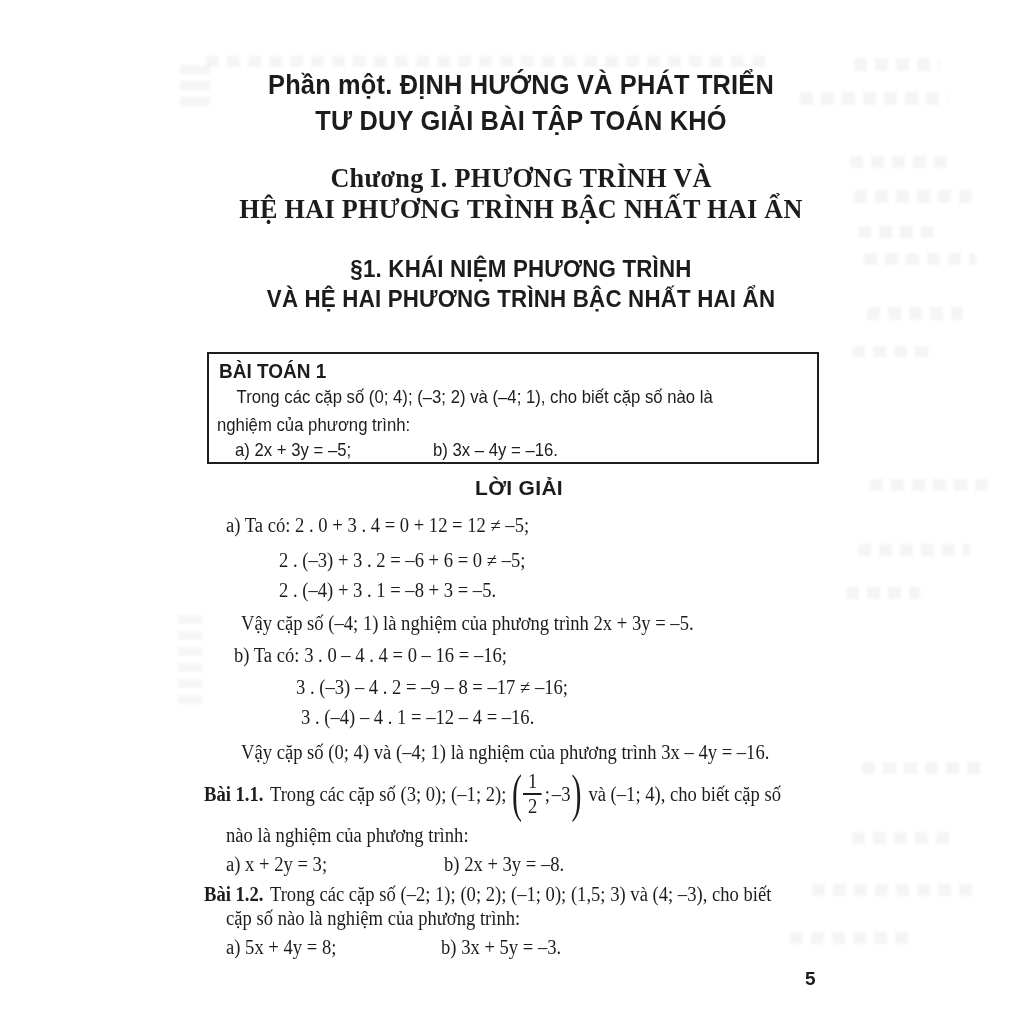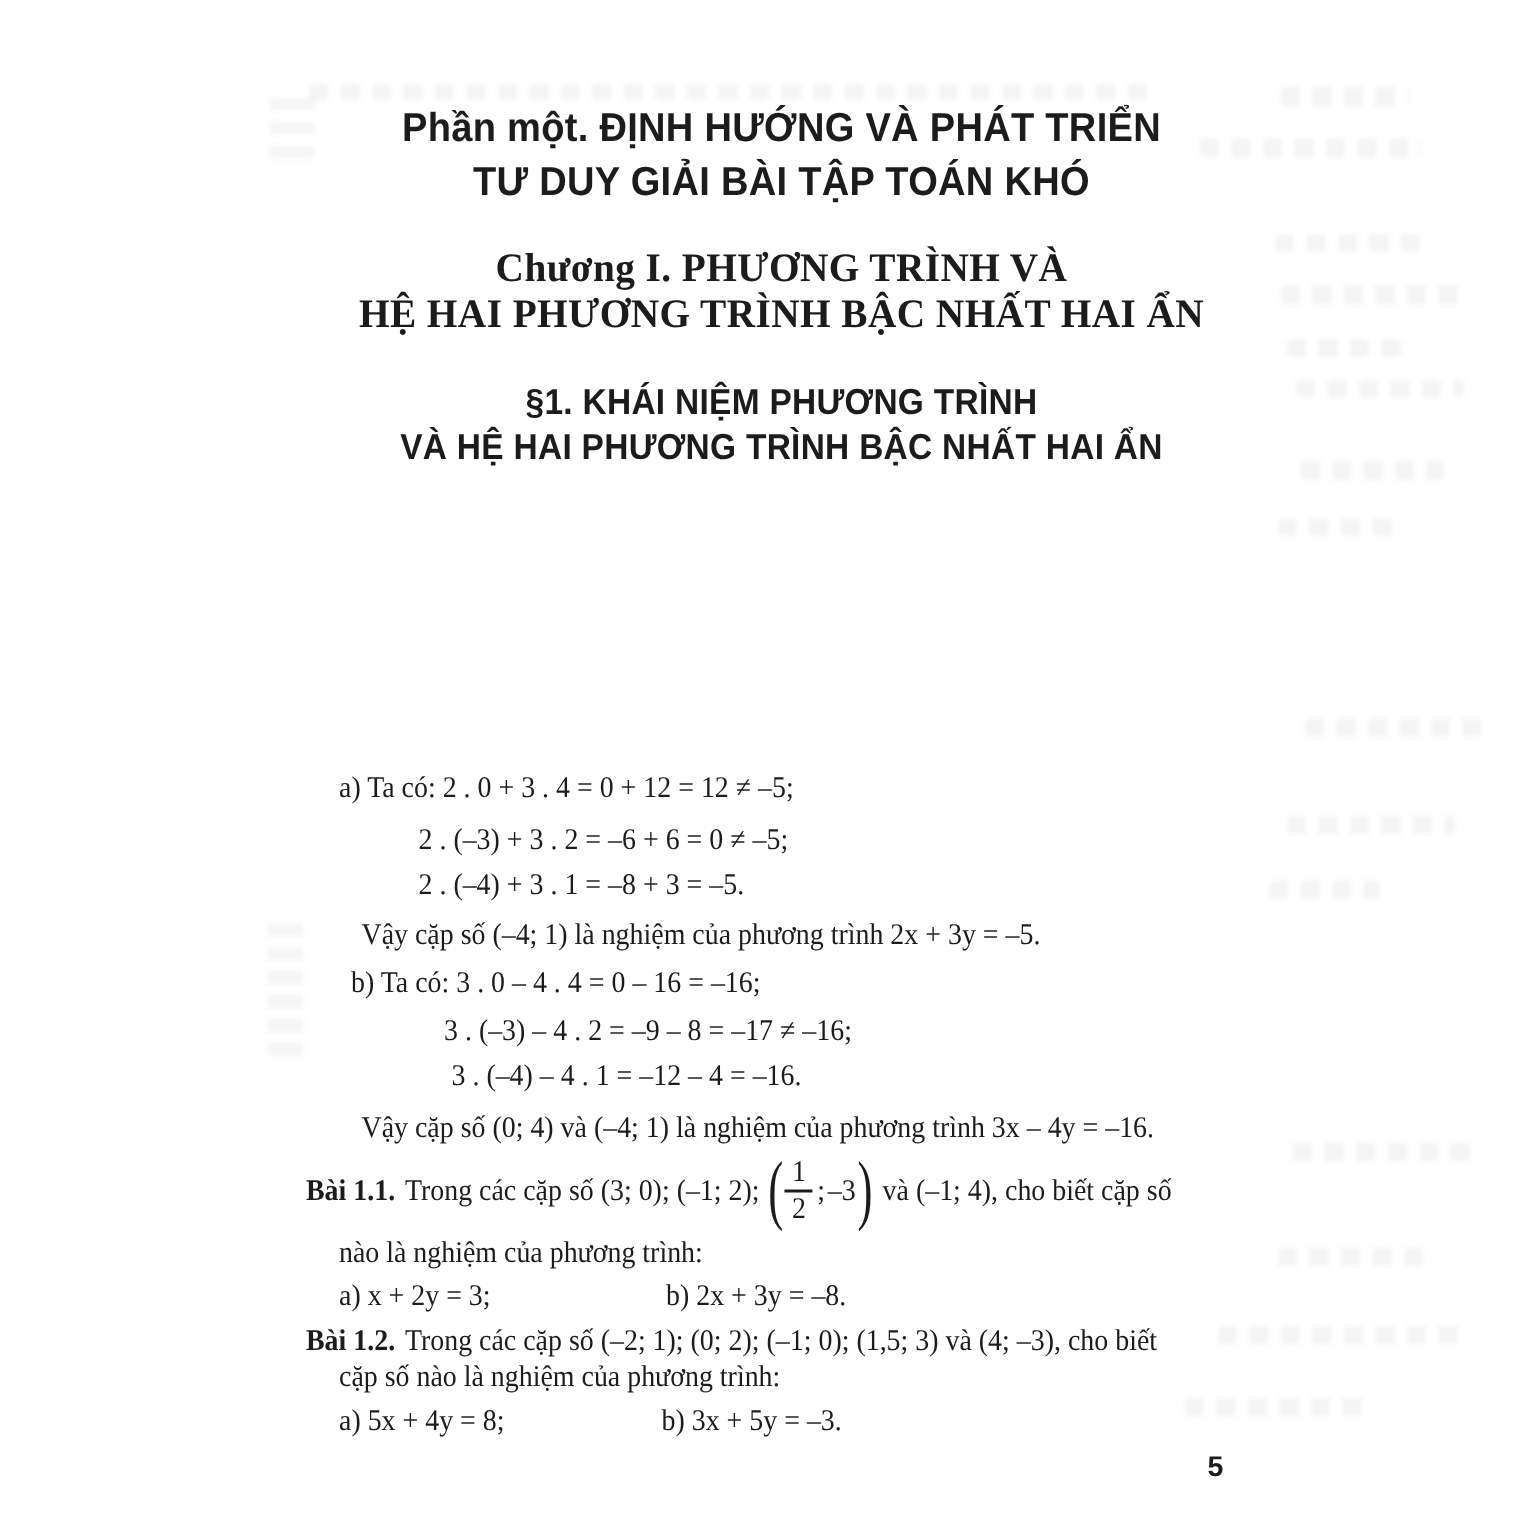--- a/index.html
+++ b/index.html
@@ -122,21 +122,29 @@
 
   <div class="hline h-part" style="top:70px;">Phần một. ĐỊNH HƯỚNG VÀ PHÁT TRIỂN</div>
   <div class="hline h-part" style="top:106px;">TƯ DUY GIẢI BÀI TẬP TOÁN KHÓ</div>
 
   <div class="hline h-chap" style="top:163px;">Chương I. PHƯƠNG TRÌNH VÀ</div>
   <div class="hline h-chap" style="top:194px;">HỆ HAI PHƯƠNG TRÌNH BẬC NHẤT HAI ẨN</div>
 
   <div class="hline h-sec" style="top:255px;">§1. KHÁI NIỆM PHƯƠNG TRÌNH</div>
   <div class="hline h-sec" style="top:285px;">VÀ HỆ HAI PHƯƠNG TRÌNH BẬC NHẤT HAI ẨN</div>
 
+  <div class="problem-box">
+    <div class="box-label">BÀI TOÁN 1</div>
+    <div class="box-line bl1">Trong các cặp số (0; 4); (–3; 2) và (–4; 1), cho biết cặp số nào là</div>
+    <div class="box-line bl2">nghiệm của phương trình:</div>
+    <div class="box-item bia">a) 2x + 3y = –5;</div>
+    <div class="box-item bib">b) 3x – 4y = –16.</div>
+  </div>
 
+  <div class="solution-heading">LỜI GIẢI</div>
 
   <div class="line serif" style="left:210px;top:512px;">a) Ta có: 2 . 0 + 3 . 4 = 0 + 12 = 12 ≠ –5;</div>
   <div class="line serif" style="left:263px;top:547px;">2 . (–3) + 3 . 2 = –6 + 6 = 0 ≠ –5;</div>
   <div class="line serif" style="left:263px;top:577px;">2 . (–4) + 3 . 1 = –8 + 3 = –5.</div>
   <div class="line serif" style="left:225px;top:610px;">Vậy cặp số (–4; 1) là nghiệm của phương trình 2x + 3y = –5.</div>
   <div class="line serif" style="left:218px;top:642px;">b) Ta có: 3 . 0 – 4 . 4 = 0 – 16 = –16;</div>
   <div class="line serif" style="left:280px;top:674px;">3 . (–3) – 4 . 2 = –9 – 8 = –17 ≠ –16;</div>
   <div class="line serif" style="left:285px;top:704px;">3 . (–4) – 4 . 1 = –12 – 4 = –16.</div>
   <div class="line serif" style="left:225px;top:739px;">Vậy cặp số (0; 4) và (–4; 1) là nghiệm của phương trình 3x – 4y = –16.</div>
 

